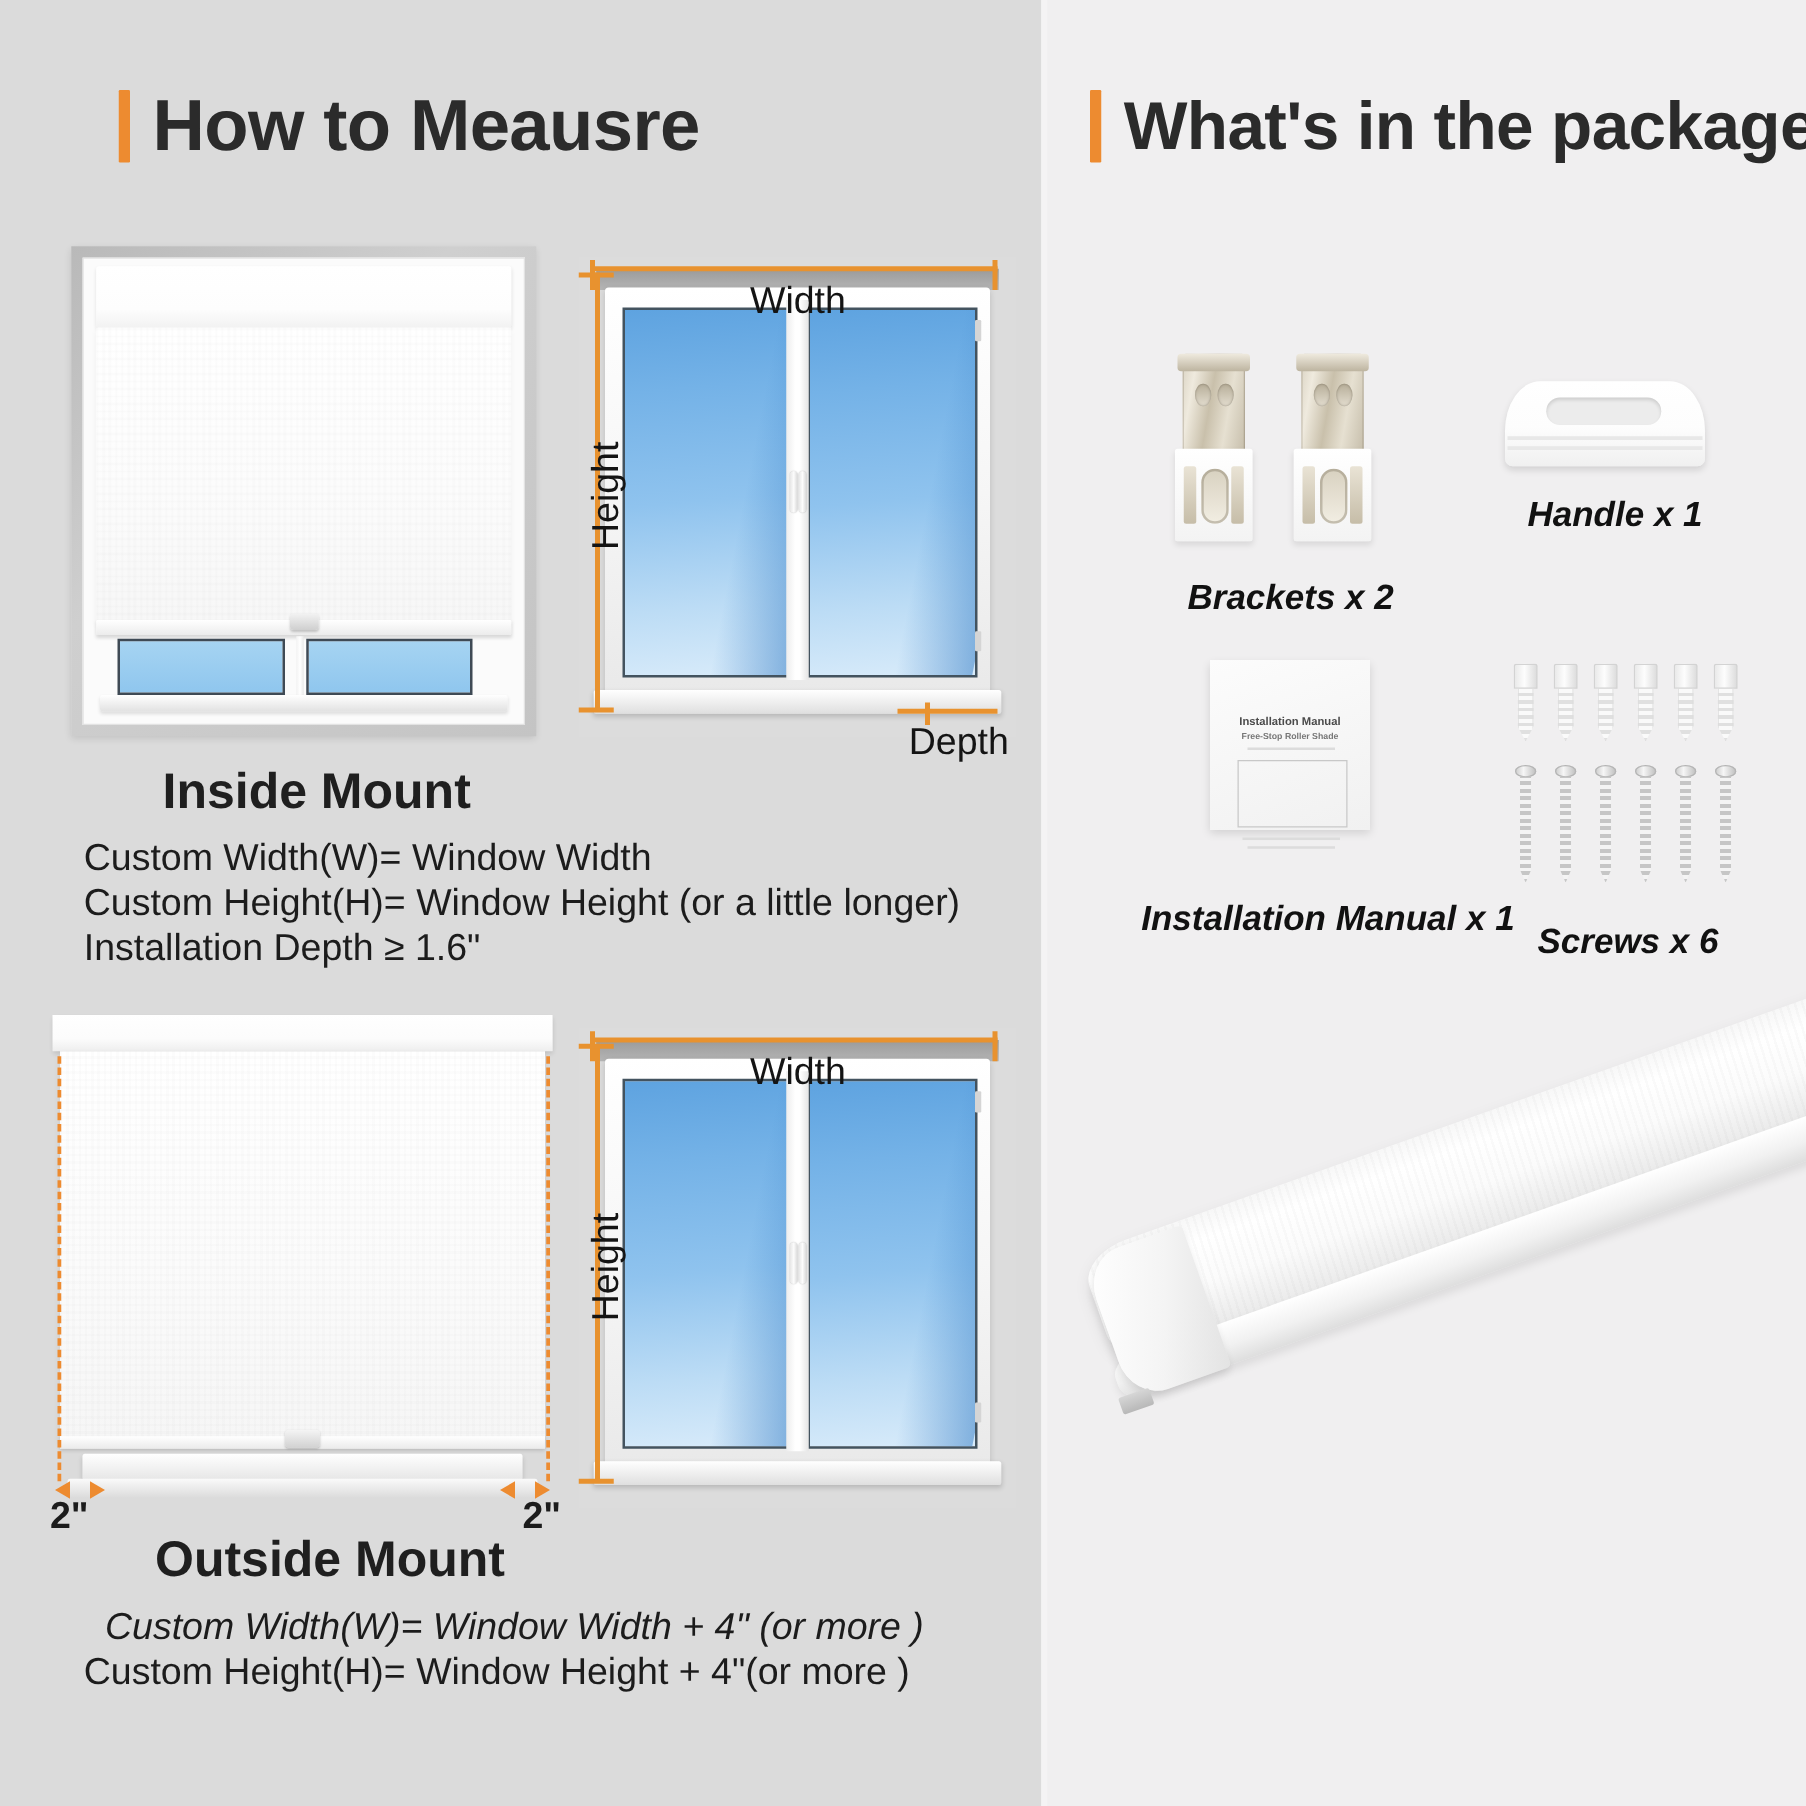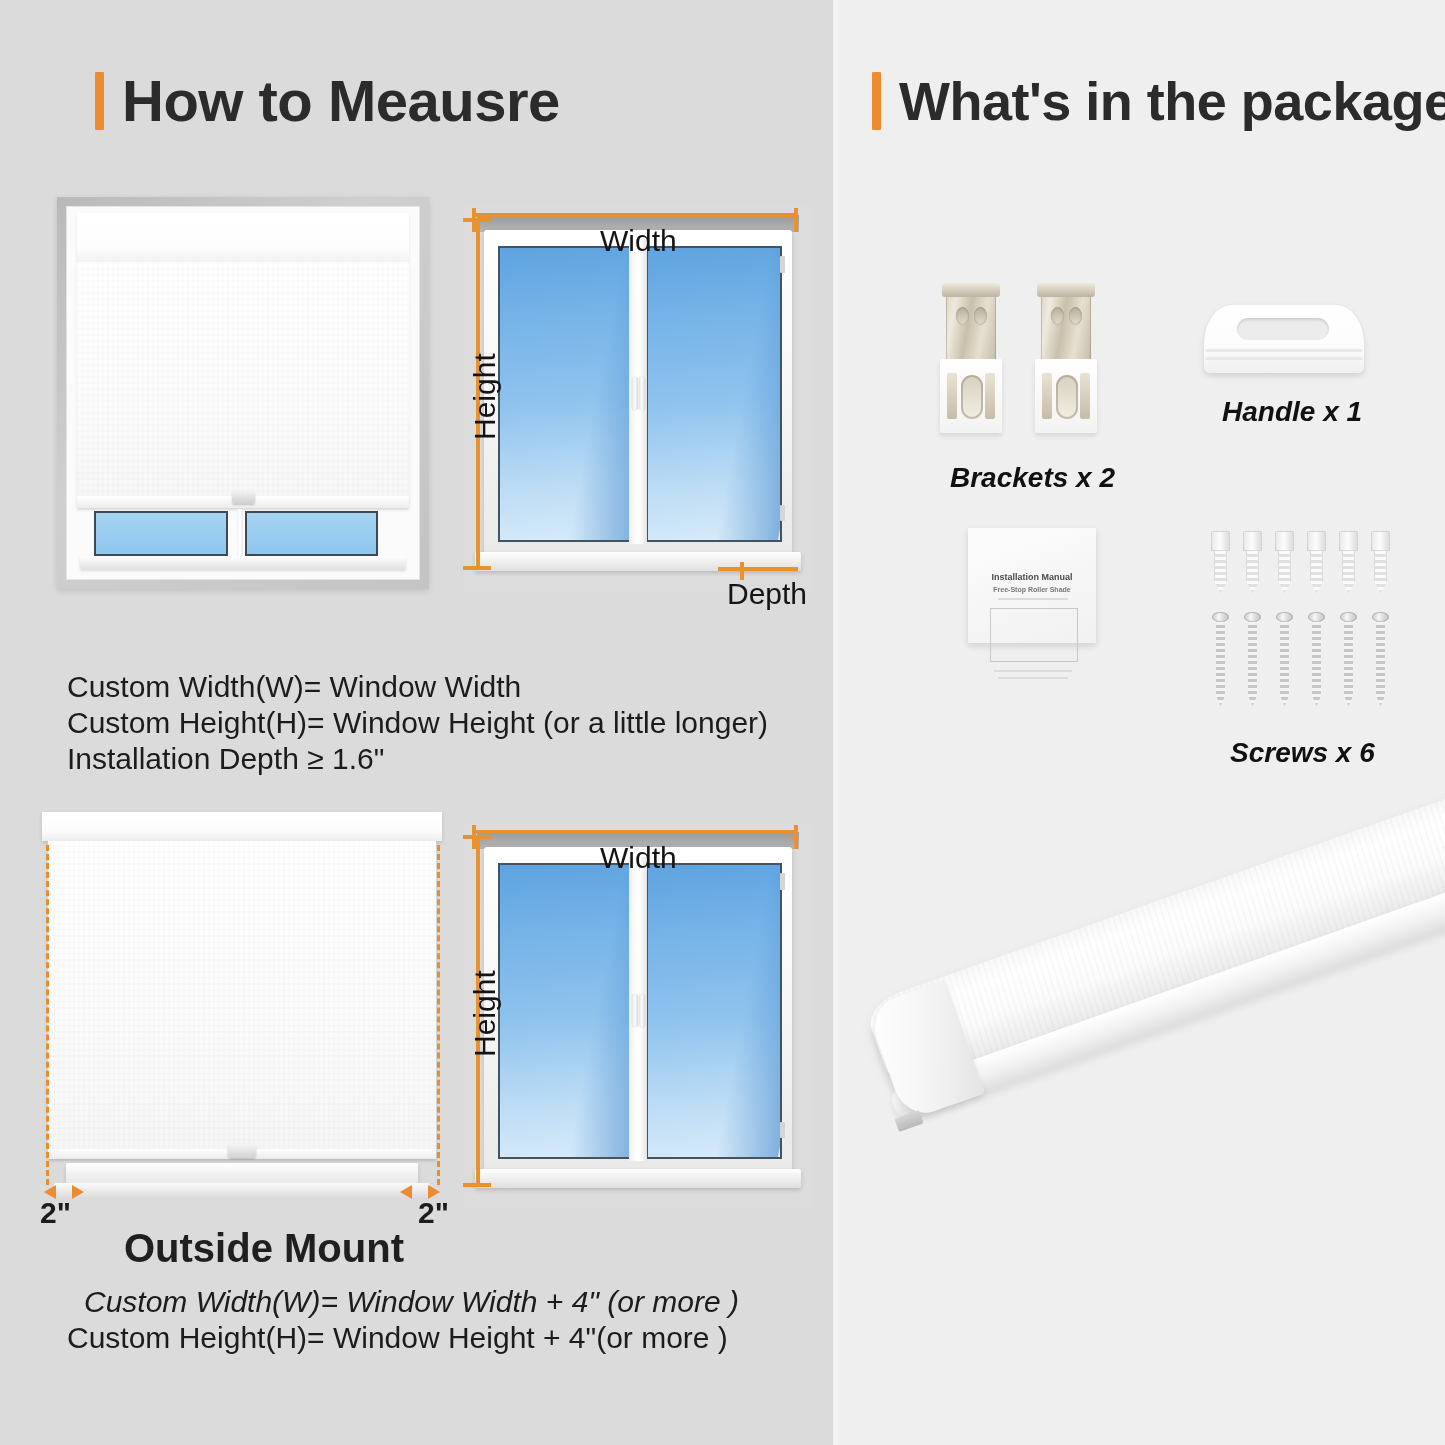--- a/index.html
+++ b/index.html
@@ -265,21 +265,21 @@
     border-radius:11px;
     background:#ececec;
     box-shadow:inset 0 2px 3px rgba(0,0,0,.13);
   }
   .handle-groove{
     position:absolute;left:2px;width:156px;height:3px;background:#e8e8e8;
   }
 
   
   .manual{
-    position:absolute;width:128px;height:115px;
+    position:absolute;width:128px;height:136px;
     background:linear-gradient(160deg,#fcfcfc,#f1f1f1);
     box-shadow:0 3px 7px rgba(0,0,0,.13);
   }
   .manual-title{
     position:absolute;left:0;right:0;top:44px;text-align:center;
     font-size:9px;font-weight:bold;color:#4b4b4b;
   }
   .manual-sub{
     position:absolute;left:0;right:0;top:58px;text-align:center;
     font-size:7px;font-weight:bold;color:#777;
@@ -411,20 +411,21 @@
   <div class="mark-v" style="left:476px;top:218px;height:350px;"></div>
   <div class="cap-v" style="left:463px;top:218px;"></div>
   <div class="cap-v" style="left:463px;top:566px;"></div>
   <div class="mark-h" style="left:718px;top:567px;width:80px;"></div>
   <div class="cap-h" style="left:740px;top:562px;height:18px;"></div>
 
   <div class="dim-label" style="left:600px;top:224px;">Width</div>
   <div class="dim-label vertical" style="left:468px;top:440px;">Height</div>
   <div class="dim-label" style="left:727px;top:577px;">Depth</div>
 
+  <div class="mount-title" style="left:130px;top:611px;">Inside Mount</div>
   <div class="spec-line" style="left:67px;top:670px;">Custom Width(W)= Window Width</div>
   <div class="spec-line" style="left:67px;top:706px;">Custom Height(H)= Window Height (or a little longer)</div>
   <div class="spec-line" style="left:67px;top:742px;">Installation Depth ≥ 1.6"</div>
 
   <div class="om-wrap" style="left:42px;top:812px;width:400px;height:390px;">
     <div class="om-headrail"></div>
     <div class="om-fabric"></div>
     <div class="om-rail"></div>
     <div class="om-tab"></div>
     <div class="om-sill"></div>
@@ -499,20 +500,21 @@
   <div class="pkg-label" style="left:1222px;top:396px;">Handle x 1</div>
 
   <div class="manual" style="left:968px;top:528px;">
     <div class="manual-title">Installation Manual</div>
     <div class="manual-sub">Free-Stop Roller Shade</div>
     <div class="manual-box"></div>
     <div class="manual-line" style="left:30px;top:70px;width:70px;"></div>
     <div class="manual-line" style="left:26px;top:142px;width:78px;"></div>
     <div class="manual-line" style="left:30px;top:149px;width:70px;"></div>
   </div>
+  <div class="pkg-label" style="left:913px;top:719px;">Installation Manual x 1</div>
 
   <div class="anchor" style="left:1211px;top:531px;">
       <div class="an-head"></div>
       <div class="an-body"></div>
     </div>
   <div class="anchor" style="left:1243px;top:531px;">
       <div class="an-head"></div>
       <div class="an-body"></div>
     </div>
   <div class="anchor" style="left:1275px;top:531px;">

